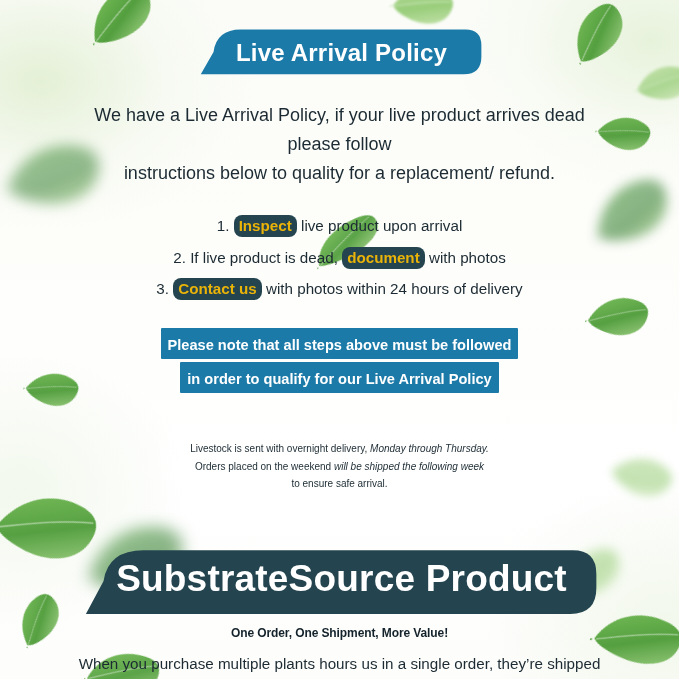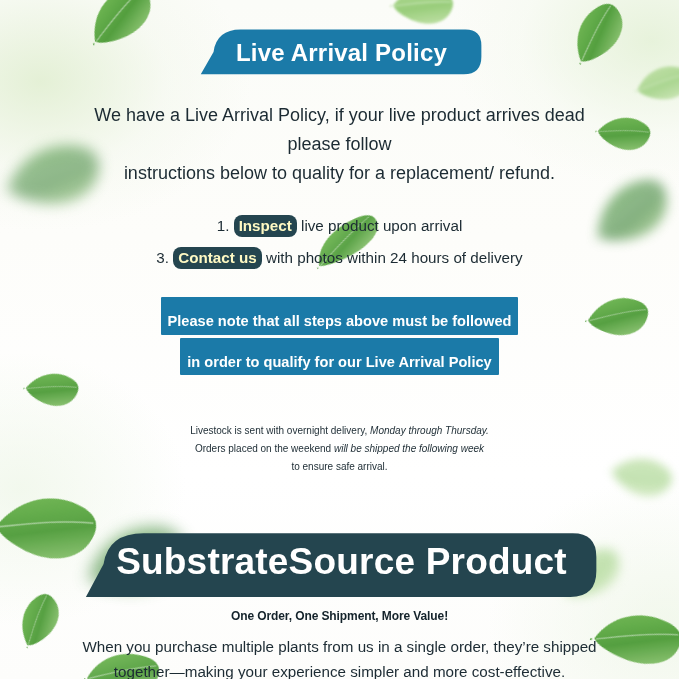--- a/index.html
+++ b/index.html
@@ -97,38 +97,38 @@
     width: 470px;
     font-size: 15.2px;
     line-height: 2.06;
     color: #1c2b33;
   }
   .step-row { white-space: nowrap; }
   .step-num { }
 
   .hl-dark {
     background: #24454f;
-    color: #fef9c3;
+    color: #eab308;
     font-weight: bold;
     padding: 2px 5px 3px;
     border-radius: 8px;
   }
 
   .notebox {
     margin: 24px auto 0;
     width: 470px;
   }
   .note-line {
     display: inline-block;
     background: #1b7aa8;
     color: #ffffff;
     font-weight: bold;
     font-size: 14.6px;
     line-height: 1.28;
-    padding: 15px 7px 4px;
+    padding: 8px 7px 4px;
     margin-bottom: 3px;
     border-radius: 1px;
     white-space: nowrap;
   }
 
   .ship {
     margin: 44px auto 0;
     width: 500px;
     font-size: 10px;
     line-height: 1.78;
@@ -416,20 +416,26 @@
     </div>
 
     <div class="steps">
 
       <div class="step-row">
         <span class="step-num">1.</span>
         <span class="hl-dark">Inspect</span>
         <span>live product upon arrival</span>
       </div>
 
+      <div class="step-row">
+        <span class="step-num">2.</span>
+        <span>If live product is dead,</span>
+        <span class="hl-dark">document</span>
+        <span>with photos</span>
+      </div>
 
       <div class="step-row">
         <span class="step-num">3.</span>
         <span class="hl-dark">Contact us</span>
         <span>with photos within 24 hours of delivery</span>
       </div>
 
     </div>
 
     <div class="notebox">
@@ -455,18 +461,18 @@
       <div class="banner" id="banner-sub">
         <svg class="bshape" viewBox="0 0 440 58" preserveAspectRatio="none">
           <path d="M 20,28 Q 24,2 54,2 L 418,2 Q 438,2 438,22 L 438,34 Q 438,56 416,56 L 5,56 Z" fill="#24454f"></path>
         </svg>
         <span class="blabel">SubstrateSource Product</span>
       </div>
     </div>
 
     <div class="sub-head">One Order, One Shipment, More Value!</div>
     <div class="sub-body">
-      <div>When you purchase multiple plants from us in a single order, they’re shipped</div>
+      <div>When you purchase multiple plants hours us in a single order, they’re shipped</div>
       <div>together—making your experience simpler and more cost-effective.</div>
     </div>
 
   </div>
 </div>
 
 </body></html>

